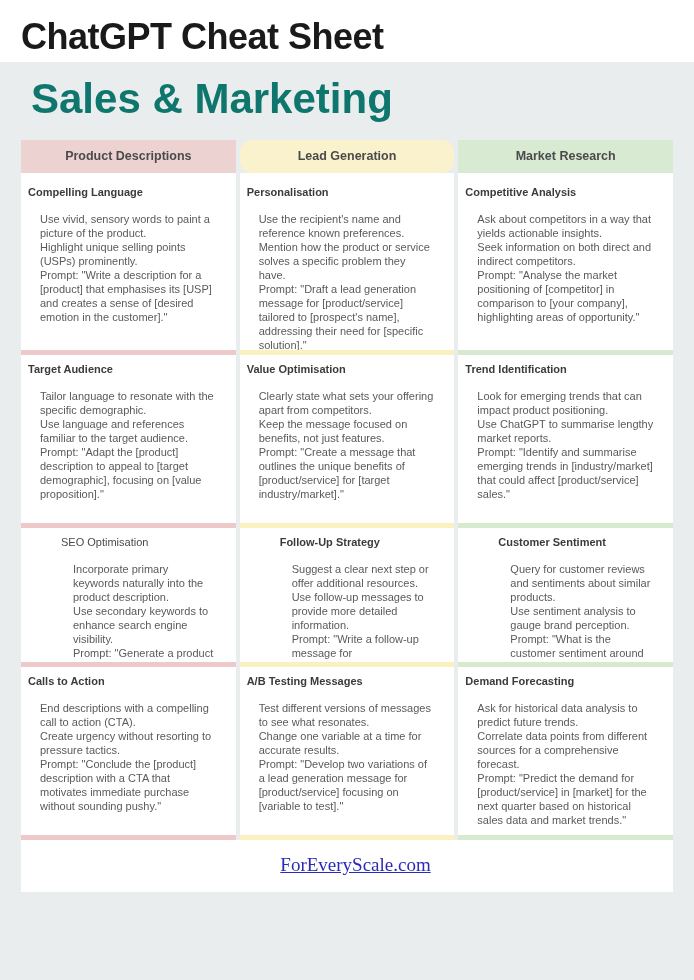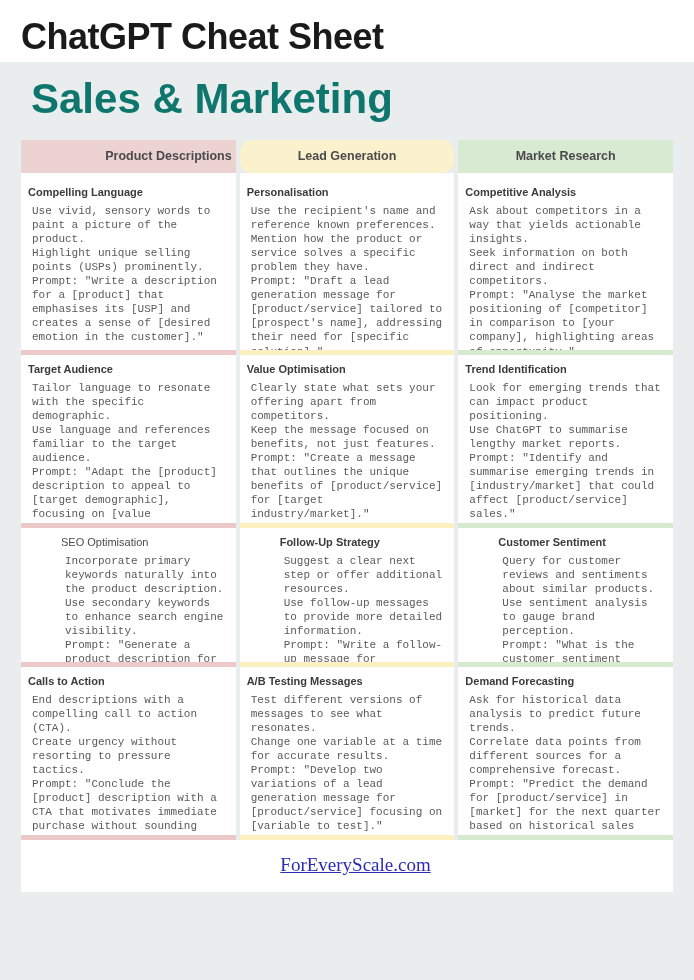--- a/index.html
+++ b/index.html
@@ -91,23 +91,22 @@
     margin: 0 0 0 0;
   }
   .cell-title.regular {
     font-weight: normal;
     color: #4a4a4a;
   }
   .cell-body {
     font-size: 11px;
     color: #5a5a5a;
     line-height: 1.28;
-    margin: 4px;
+    margin: 12px;
     white-space: pre-line;
-    font-family: Liberation Mono, monospace;
   }
 
   .divider {
     height: 5px;
     width: 100%;
   }
   .gap {
     height: 5px;
     background: #ffffff;
   }
@@ -145,21 +144,21 @@
     <h1 class="main-title">ChatGPT Cheat Sheet</h1>
   </div>
 
   <div class="subtitle-band">
     <h2 class="sub-title">Sales &amp; Marketing</h2>
   </div>
 
   <div class="table-wrap">
     <div class="table" id="table-root">
         <div class="col">
-          <div class="col-header" style="background: rgb(237, 210, 210); text-align: right;">Product Descriptions</div>
+          <div class="col-header" style="background: rgb(237, 210, 210);">Product Descriptions</div>
           <div class="gap"></div>
           <div class="cell r0">
             <div class="cell-title">Compelling Language</div>
             <div class="cell-body">Use vivid, sensory words to paint a picture of the product.
 Highlight unique selling points (USPs) prominently.
 Prompt: "Write a description for a [product] that emphasises its [USP] and creates a sense of [desired emotion in the customer]."</div>
           </div>
           <div class="divider" style="background: rgb(238, 201, 201);"></div>
           <div class="cell r1">
             <div class="cell-title">Target Audience</div>

